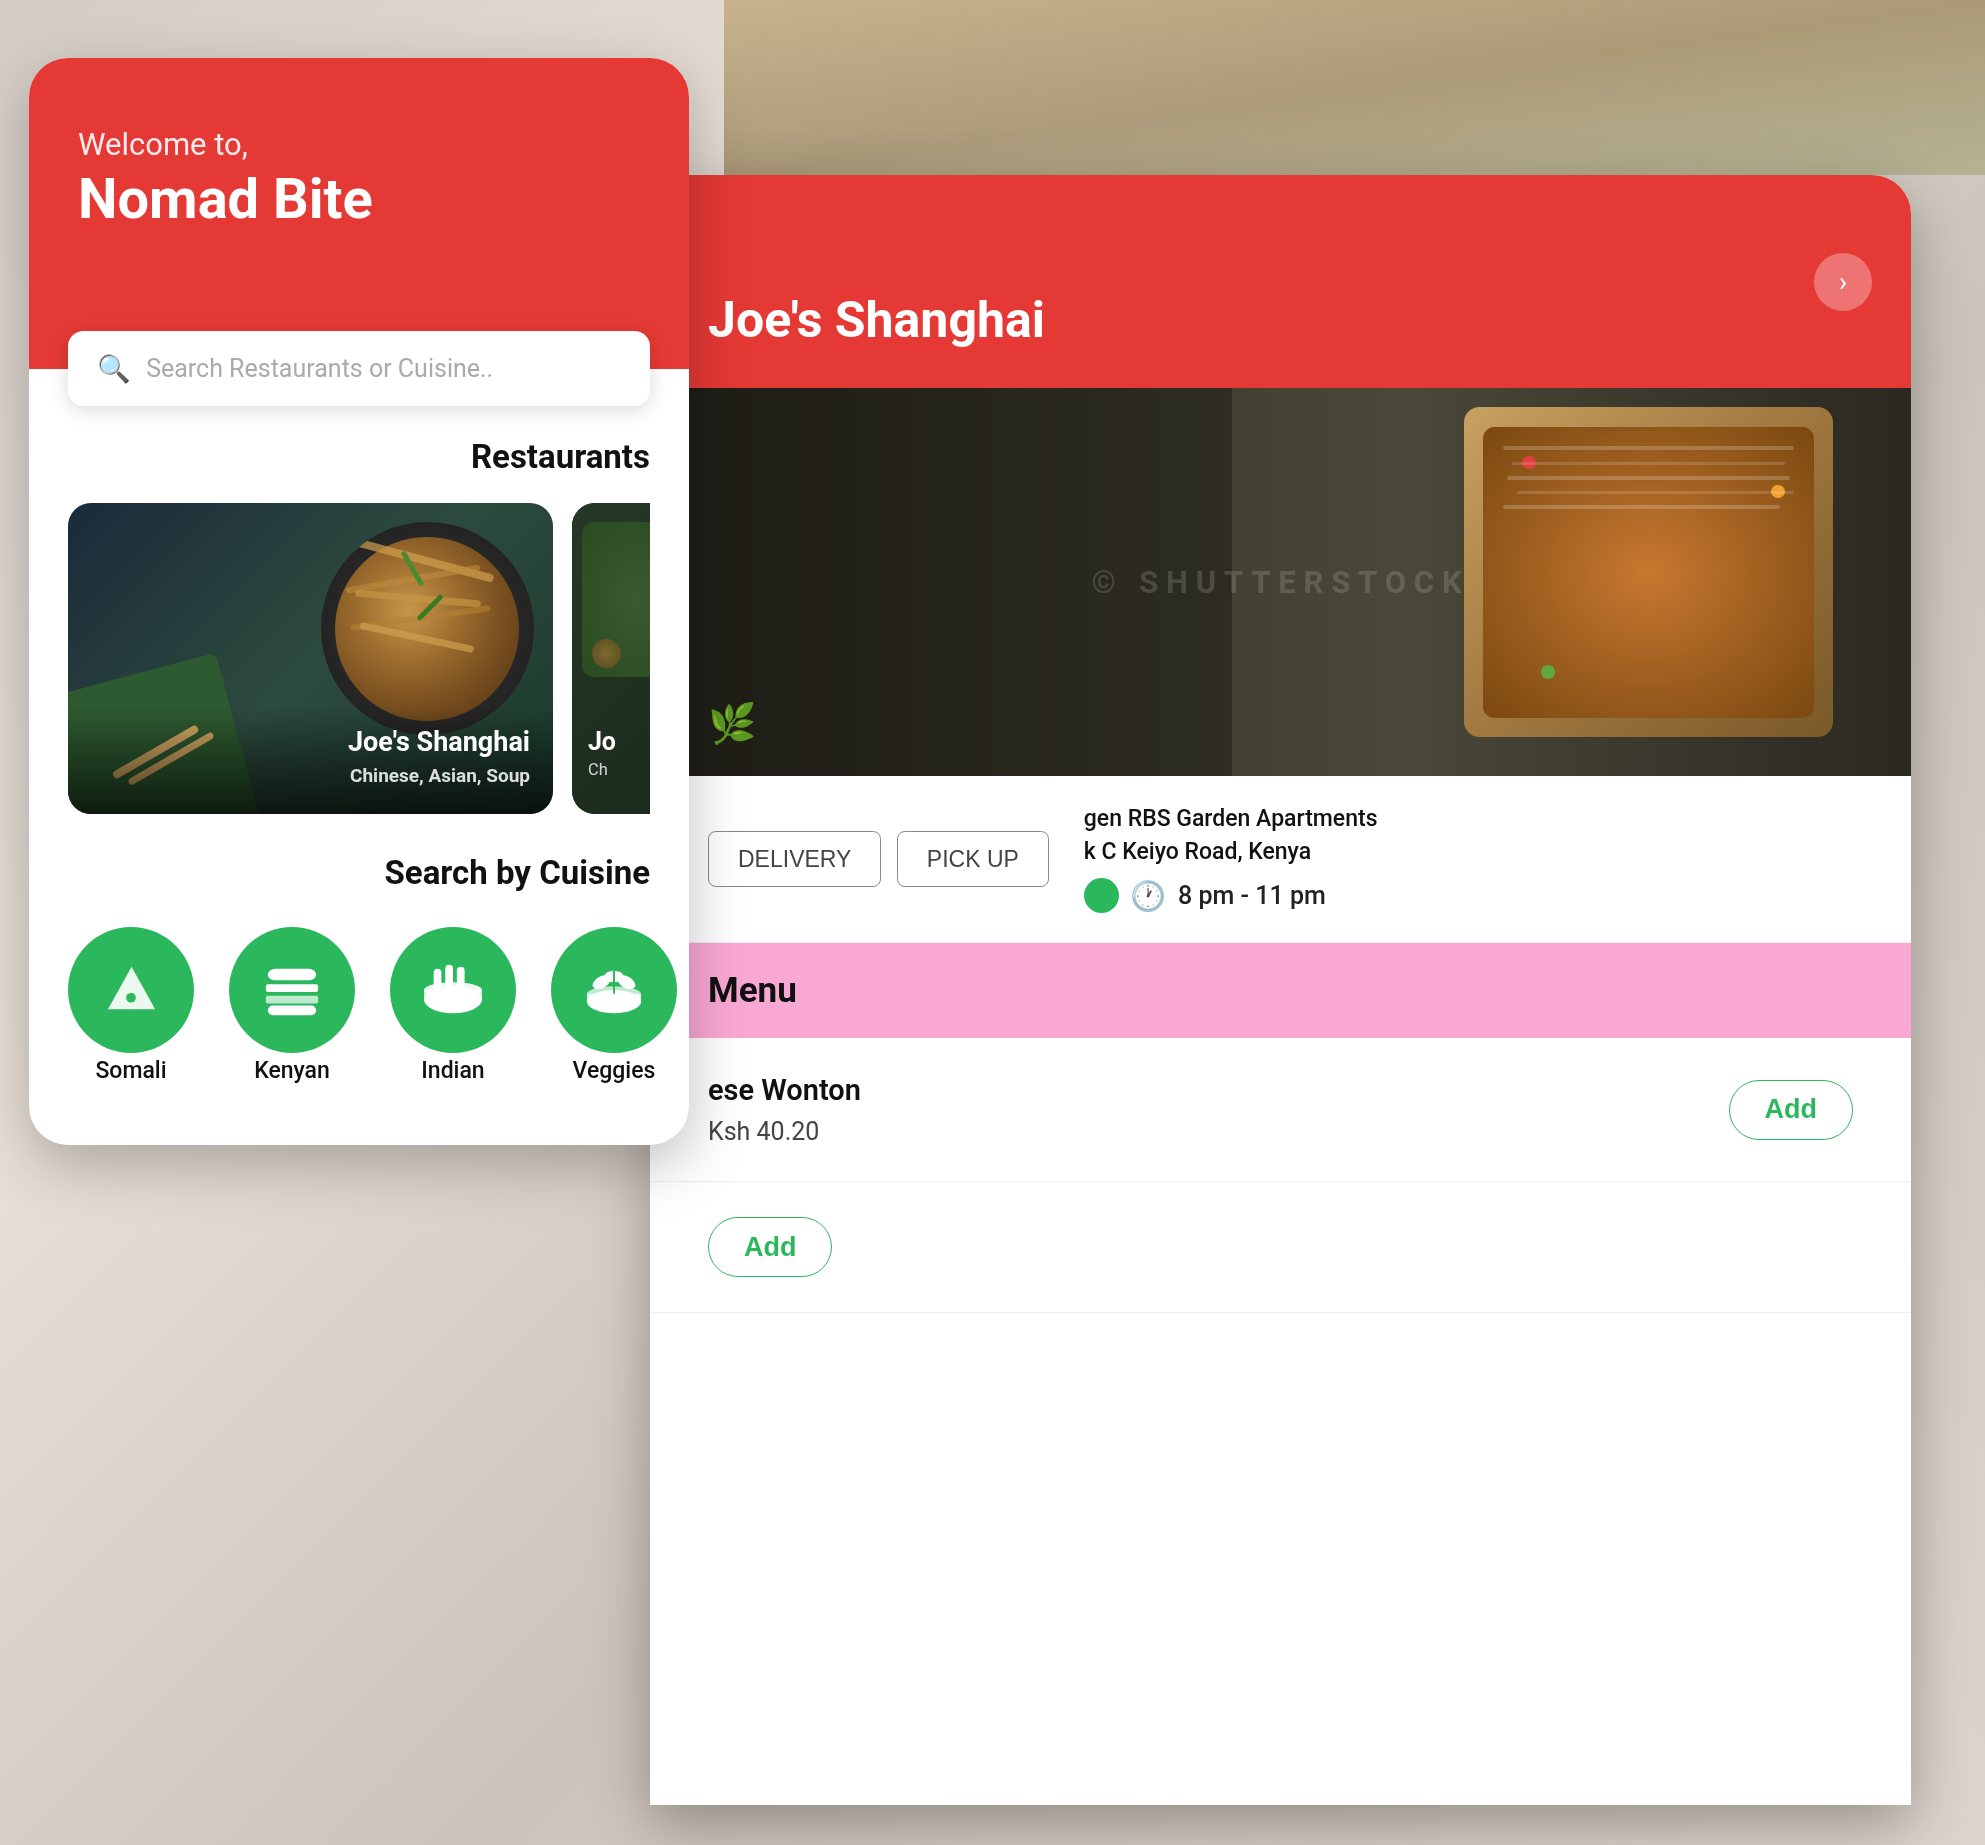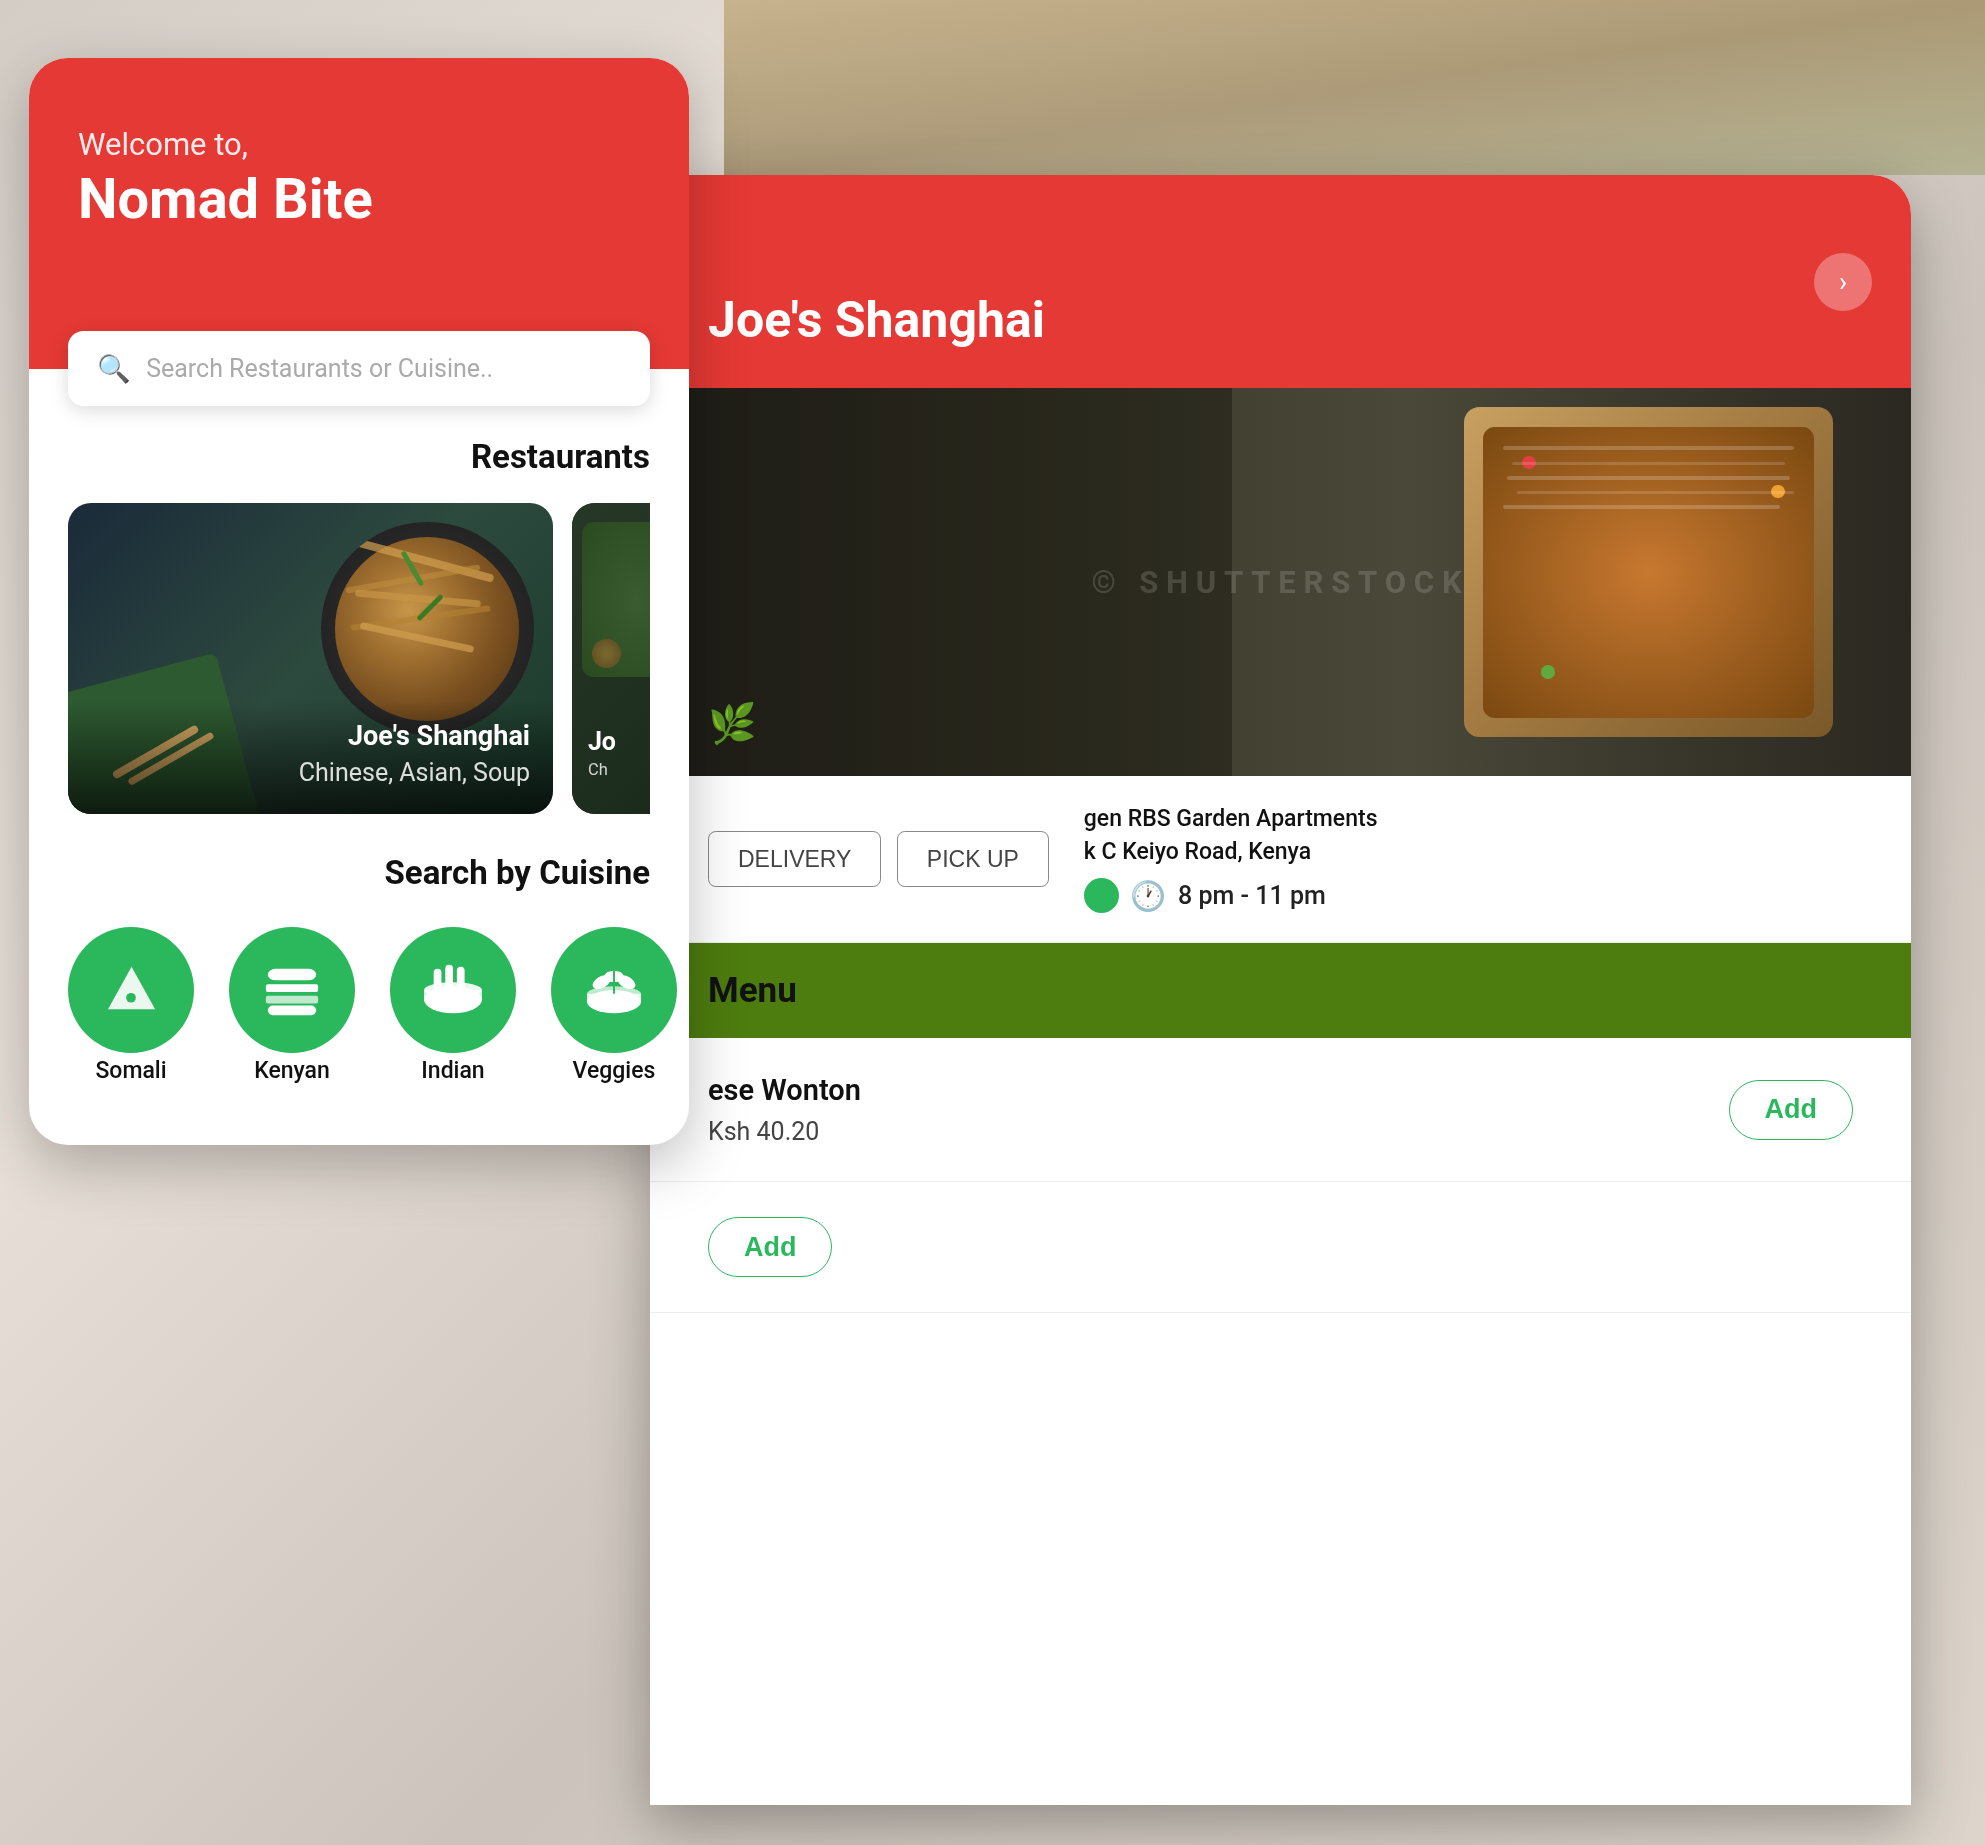--- a/index.html
+++ b/index.html
@@ -201,21 +201,22 @@
 
     .restaurant-name {
       color: #fff;
       font-size: 27px;
       font-weight: 700;
       margin-bottom: 5.8px;
     }
 
     .restaurant-tags {
       color: rgba(255,255,255,0.85);
-      font-size: 25px;
+      font-size: 19px;
+      font-weight: bold;
     }
 
     
     .restaurant-card-partial {
       width: 129px;
       height: 311px;
       border-radius: 23px;
       overflow: hidden;
       flex-shrink: 0;
       background: linear-gradient(135deg, #2a3a2a 0%, #1a2a1a 100%);
@@ -407,21 +408,21 @@
       color: #333;
     }
 
     .hours-text {
       font-size: 25px;
       color: #222;
       font-weight: 500;
     }
 
     .menu-section {
-      background: #4d7c0f;
+      background: #f9a8d4;
       padding: 27px 58px;
     }
 
     .menu-title {
       font-size: 35px;
       font-weight: 700;
       color: #111;
     }
 
     .menu-item {

